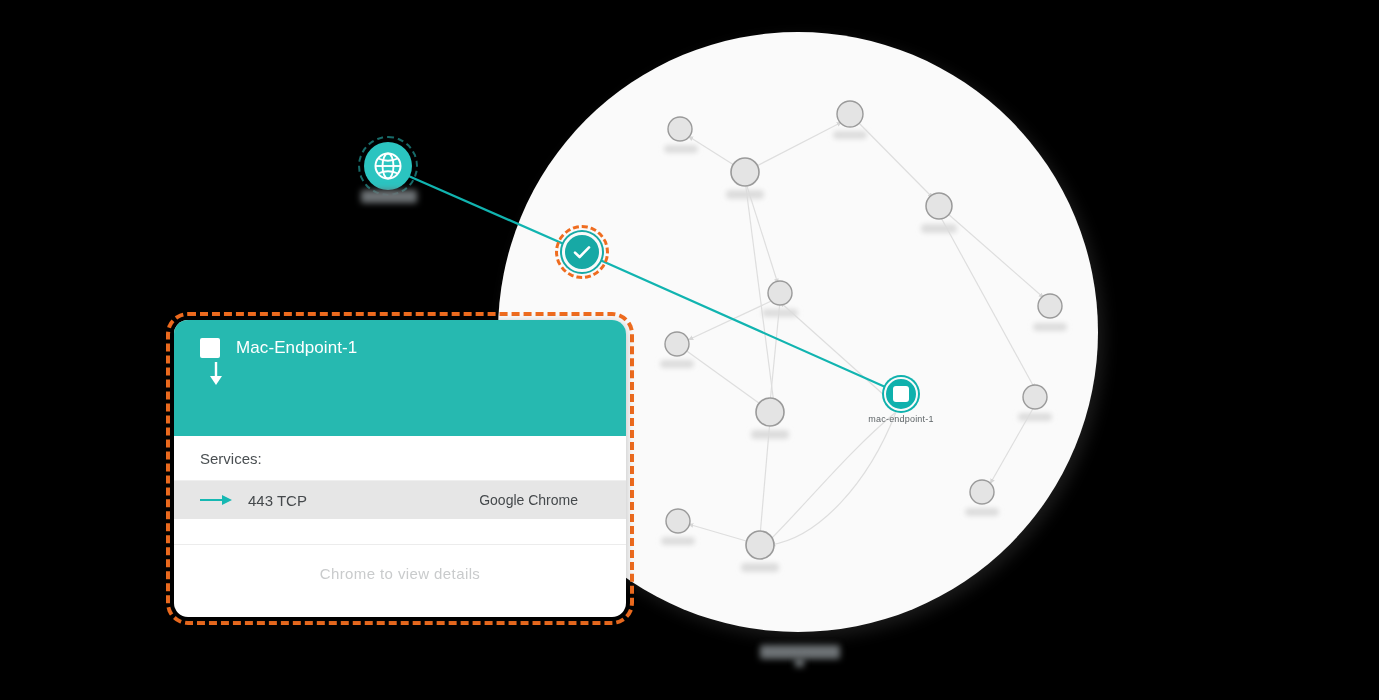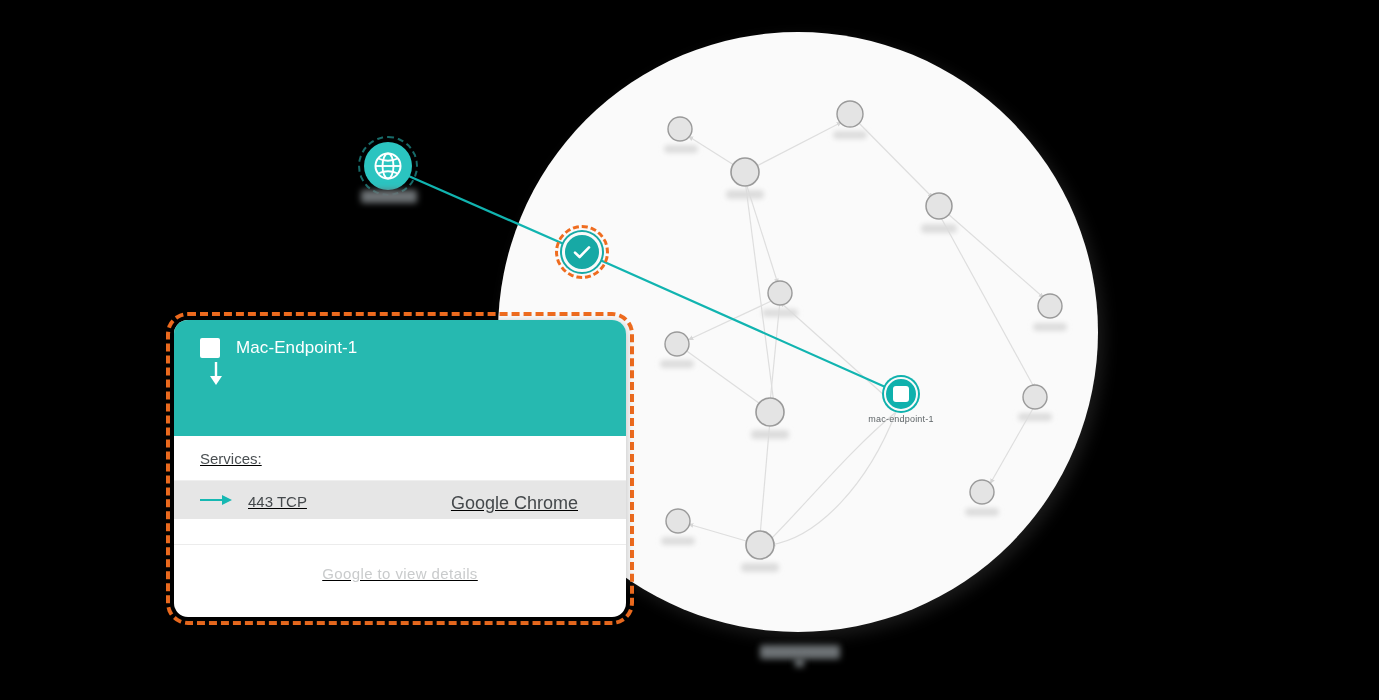--- a/index.html
+++ b/index.html
@@ -105,34 +105,34 @@
     background:#26b9b0; color:#fff;
     padding:18px 0 14px 0;
     height:116px;
   }
   .hdr-row { display:flex; align-items:center; padding-left:26px; }
   .hdr-sq { width:20px; height:20px; background:#fff; border-radius:2px; flex:0 0 auto; }
   .hdr-globe { width:22px; height:22px; flex:0 0 auto; }
   .hdr-text { font-size:17px; margin-left:16px; letter-spacing:0.1px; }
   .hdr-arrow { padding-left:32px; margin:3px 0 2px 0; height:26px; }
 
-  .card-body { background:#fff;text-decoration:underline; }
+  .card-body { background:#fff; }
   .services-label {
     font-size:15px; color:#4a4f52;
     padding:14px 0 13px 26px;
     border-bottom:1px solid #efefef;
   }
   .svc-row {
-    display:flex; align-items:flex-start;
+    display:flex; align-items:center;
     background:#e6e6e6;
-    height:38px; padding:12px 26px;
+    height:38px; padding:4px 26px;
   }
   .svc-arrow { width:34px; height:14px; flex:0 0 auto; }
   .svc-port { font-size:15px; color:#45494c; margin-left:14px; }
-  .svc-app { font-size:18px; color:#45494c; margin-left:auto; margin-right:22px; }
+  .svc-app { font-size:14px; color:#45494c; margin-left:auto; margin-right:22px; }
   .svc-spacer { height:26px; background:#fff; border-bottom:1px solid #ececec; }
   .card-footer {
     text-align:center; font-size:15px; color:#c9cbcc;
     padding-top:20px; letter-spacing:0.4px;
   }
 </style>
 </head>
 <body>
 
 <div id="stage">
@@ -280,17 +280,17 @@
         <svg class="svc-arrow" viewBox="0 0 34 14">
           <line x1="0" y1="7" x2="24" y2="7" stroke="#16b8b2" stroke-width="2.2"></line>
           <path d="M22 2 L32 7 L22 12 Z" fill="#16b8b2"></path>
         </svg>
         <span class="svc-port">443 TCP</span>
         <span class="svc-app">Google Chrome</span>
       </div>
 
       <div class="svc-spacer"></div>
 
-      <div class="card-footer">Google to view details</div>
+      <div class="card-footer">Chrome to view details</div>
     </div>
   </div>
 
 </div>
 
 </body></html>

